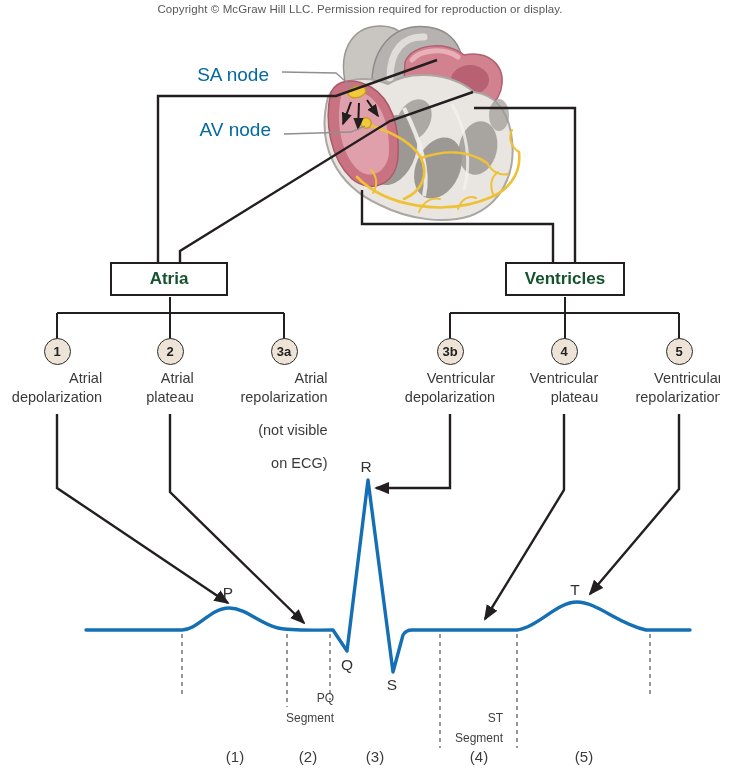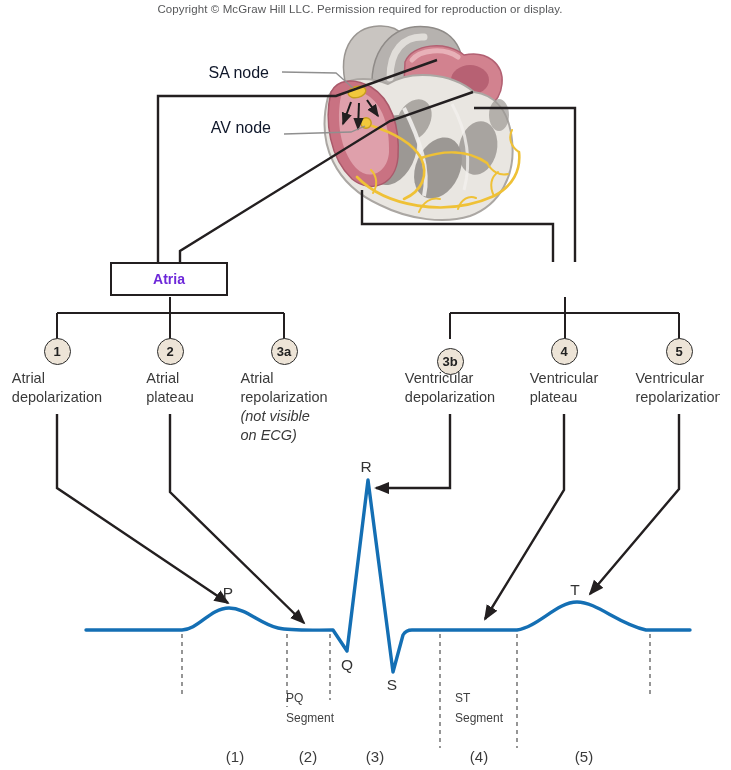--- a/index.html
+++ b/index.html
@@ -2,36 +2,36 @@
 <html style="--trace_blue: #146fb4; --line_black: #231f20; --circle_fill: #ede4d7; --node_yellow: #f2c83c; --atrium_pink: #c97282;"><head>
 <meta charset="utf-8">
 <style>
   html,body{margin:0;padding:0;background:#fff;}
   #stage{
     position:relative;width:720px;height:770px;background:#fff;overflow:hidden;
     font-family:"Liberation Sans","DejaVu Sans",sans-serif;color:#3b3b3b;
   }
   #art{position:absolute;left:0;top:0;}
   .lbl{position:absolute;white-space:nowrap;}
-  .center{transform:translateX(-50%);text-align:left;}
+  .center{transform:translateX(-50%);text-align:right;}
   .copyright{font-size:11.5px;color:#57585a;letter-spacing:.1px;}
-  .nodelbl{font-size:16px;color:#0f172a;}
+  .nodelbl{font-size:19px;color:#0369a1;}
   .gbox{
     position:absolute;width:118px;height:34px;background:#fff;
     border:2px solid var(--line_black);display:flex;align-items:center;justify-content:center;
-    font-size:14px;font-weight:700;color:#6d28d9;box-sizing:border-box;
+    font-size:17px;font-weight:700;color:#14532d;box-sizing:border-box;
   }
   .circle{
     position:absolute;width:27px;height:27px;border-radius:50%;
     background:var(--circle_fill);border:1.6px solid #2a2a2a;box-sizing:border-box;
     display:flex;align-items:center;justify-content:center;
     font-size:13px;font-weight:700;color:#222;
   }
   .evt{font-size:14.5px;line-height:1.32;white-space:nowrap;color:#3a3a3a;}
-  .evt .note{font-style:italic;}
+  .evt .note{margin-top:14px;}
   .wave{font-size:15.5px;color:#333;}
   .seg{font-size:12px;line-height:20px;color:#3f3f3f;}
   .phase{font-size:15px;color:#3b3b3b;}
   
   .k{stroke:var(--line_black);stroke-width:2.4;fill:none;}
   .branch{stroke:var(--line_black);stroke-width:2;fill:none;}
   .callout{stroke:#8f8f8f;stroke-width:1.3;fill:none;}
   .dash{stroke:#6a6a6a;stroke-width:1.4;stroke-dasharray:4 4;}
   .ecg{stroke:var(--trace_blue);stroke-width:3.4;fill:none;stroke-linejoin:round;stroke-linecap:round;}
   .mk{fill:var(--line_black);}
@@ -130,31 +130,34 @@
   </svg>
 
   <div class="lbl copyright" style="left:50%;top:3px;transform:translateX(-50%);">Copyright © McGraw Hill LLC. Permission required for reproduction or display.</div>
 
   <div class="lbl nodelbl" style="right:451px;top:64px;">SA node</div>
   <div class="lbl nodelbl" style="right:449px;top:119px;">AV node</div>
 
   <div class="gbox" style="left:110px;top:262px;">
       <span>Atria</span>
     </div>
+  <div class="gbox" style="left:505px;top:262px;width:120px;">
+      <span>Ventricles</span>
+    </div>
 
   <div class="circle" style="left:43.5px;top:338px;">
       <span>1</span>
     </div>
   <div class="circle" style="left:156.5px;top:338px;">
       <span>2</span>
     </div>
   <div class="circle" style="left:270.5px;top:338px;">
       <span>3a</span>
     </div>
-  <div class="circle" style="left:436.5px;top:348px;">
+  <div class="circle" style="left:436.5px;top:338px;">
       <span>3b</span>
     </div>
   <div class="circle" style="left:550.5px;top:338px;">
       <span>4</span>
     </div>
   <div class="circle" style="left:665.5px;top:338px;">
       <span>5</span>
     </div>
 
   <div class="lbl center evt" style="left:57px;top:369px;">
@@ -187,21 +190,21 @@
   <div class="lbl center wave" style="left:228px;top:584px;">P</div>
   <div class="lbl center wave" style="left:366px;top:458px;">R</div>
   <div class="lbl center wave" style="left:347px;top:656px;">Q</div>
   <div class="lbl center wave" style="left:392px;top:676px;">S</div>
   <div class="lbl center wave" style="left:575px;top:581px;">T</div>
 
   <div class="lbl center seg" style="left:310px;top:688px;">
     <div>PQ</div>
     <div>Segment</div>
   </div>
-  <div class="lbl center seg" style="left:479px;top:688px;">
+  <div class="lbl center seg" style="left:479px;top:708px;">
     <div>ST</div>
     <div>Segment</div>
   </div>
 
   <div class="lbl center phase" style="left:235px;top:748px;">(1)</div>
   <div class="lbl center phase" style="left:308px;top:748px;">(2)</div>
   <div class="lbl center phase" style="left:375px;top:748px;">(3)</div>
   <div class="lbl center phase" style="left:479px;top:748px;">(4)</div>
   <div class="lbl center phase" style="left:584px;top:748px;">(5)</div>
 

